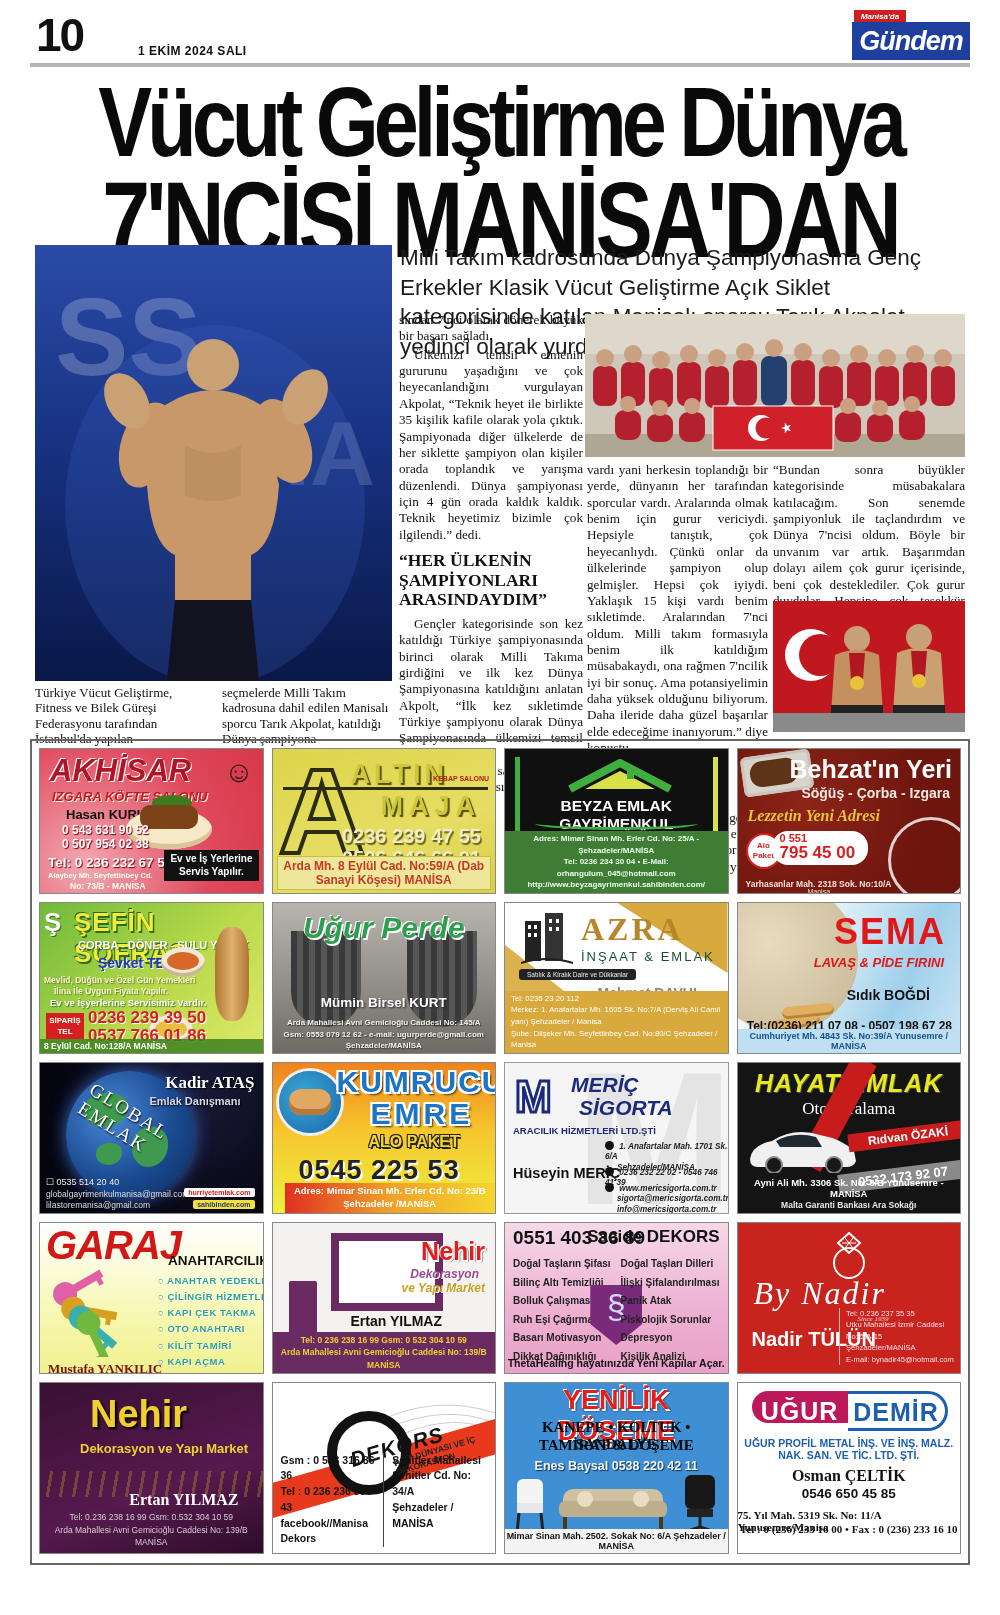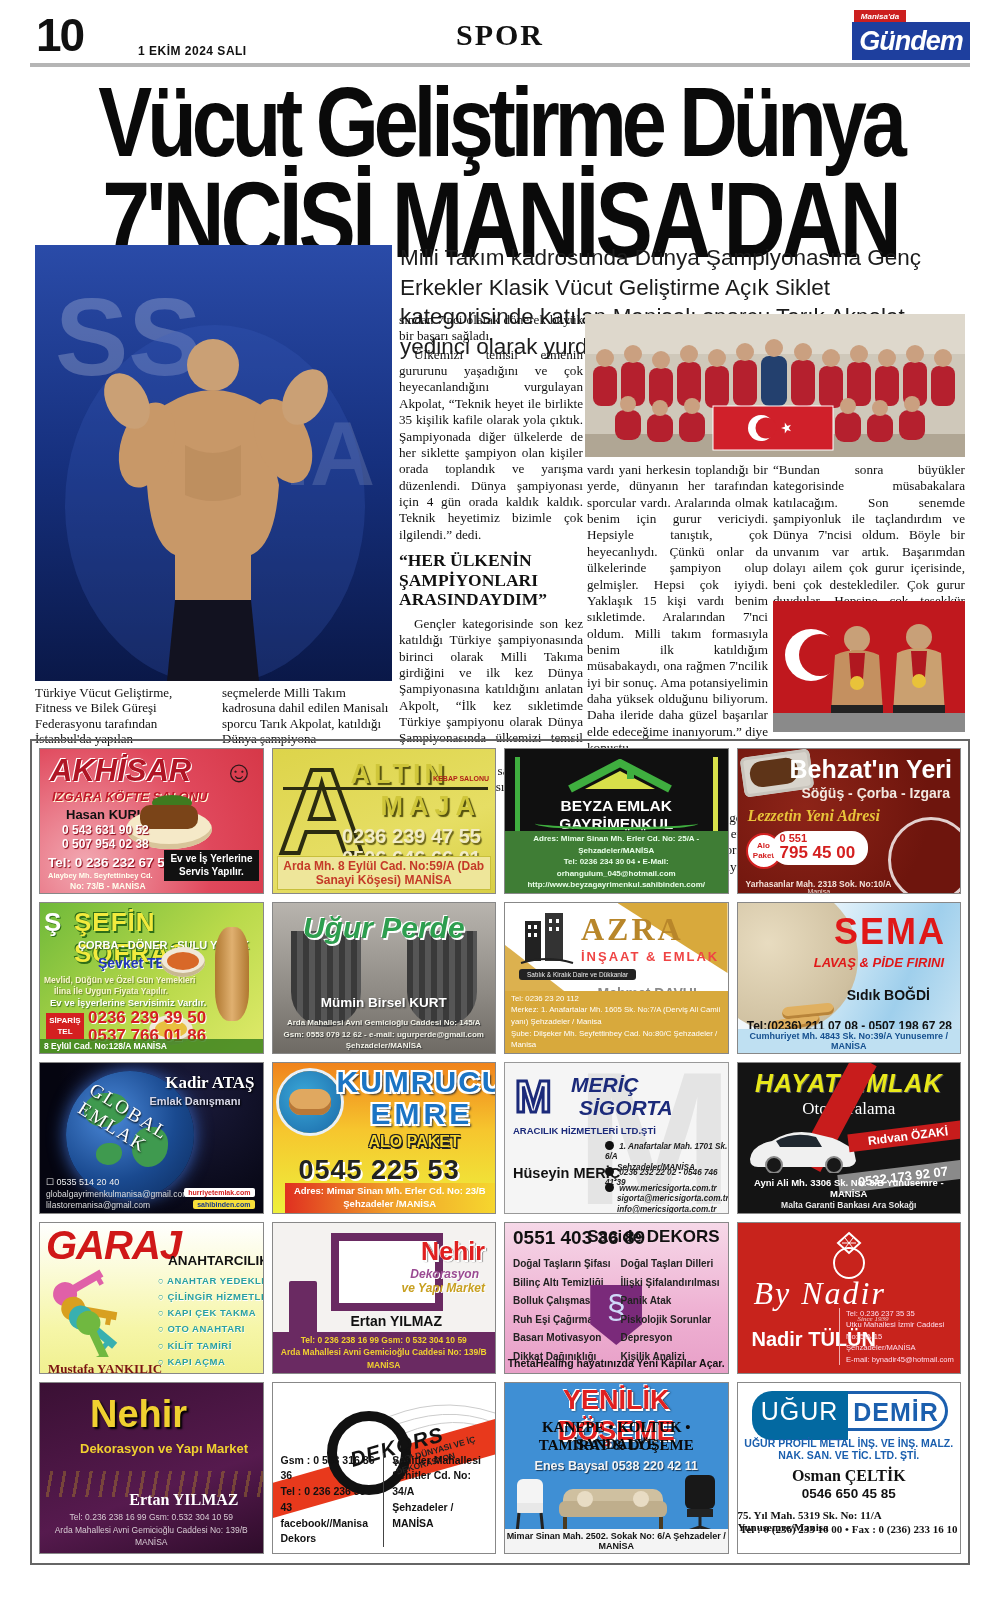--- a/index.html
+++ b/index.html
@@ -146,21 +146,21 @@
            repeating-linear-gradient(90deg,#3a3a3a 0 6px,#565656 6px 12px);border-radius:0 0 40px 40px;}
   
   .ad-azra{background:#fff;}
   .az-cornerT{position:absolute;right:0;top:0;width:110px;height:70px;background:#d8a93c;
               clip-path:polygon(100% 0,0 0,100% 100%);}
   .az-cornerB{position:absolute;left:0;bottom:38px;width:90px;height:70px;background:#d8a93c;
               clip-path:polygon(0 100%,0 0,100% 100%);opacity:.9;}
   .az-bldg{position:absolute;left:14px;top:8px;width:56px;height:56px;}
   .az-title{position:absolute;left:76px;top:8px;font-family:"Liberation Serif",serif;font-size:32px;
             font-weight:bold;letter-spacing:3px;color:#b8862a;}
-  .az-sub{position:absolute;left:76px;top:46px;font-size:13px;font-weight:bold;letter-spacing:2px;color:#ef4444;}
+  .az-sub{position:absolute;left:76px;top:46px;font-size:13px;font-weight:normal;letter-spacing:2px;color:#14532d;}
   .az-band{position:absolute;left:14px;top:66px;background:#222;color:#eee;font-size:6.5px;padding:2px 8px;border-radius:3px;}
   .az-person{position:absolute;right:26px;top:82px;font-size:14px;color:#8a8a8a;font-weight:bold;}
   .az-phone{position:absolute;right:26px;top:99px;font-size:15px;color:#8a8a8a;font-weight:bold;}
   .az-foot{position:absolute;left:0;right:0;bottom:0;background:#d8a93c;color:#fff;font-size:7.8px;
            padding:2px 6px;line-height:1.5;}
   
   .ad-sema{background:linear-gradient(115deg,#f2f8fc 25%,#cfe8f6 45%,#9fcfec 70%,#cde6f4);}
   .se-lavash{position:absolute;left:-30px;top:-20px;width:150px;height:150px;border-radius:50%;
              background:radial-gradient(circle at 40% 40%,#e8dcc0,#cfc0a0 70%,#b8a888);}
   .se-title{position:absolute;right:14px;top:8px;font-size:36px;font-weight:bold;letter-spacing:2px;color:#e01818;}
@@ -300,43 +300,42 @@
   .ye-l2{position:absolute;left:0;right:0;top:54px;text-align:center;font-family:"Liberation Serif",serif;
          font-size:15px;font-weight:bold;color:#0a0a0a;}
   .ye-person{position:absolute;left:0;right:0;top:76px;text-align:center;font-size:12.5px;font-weight:bold;color:#f4f4f4;
              text-shadow:1px 1px 1px #135;}
   .ye-furn{position:absolute;left:0;right:0;bottom:16px;height:64px;}
   .ye-foot{position:absolute;left:0;right:0;bottom:0;background:#f4f4f4;color:#111;font-weight:bold;
            font-size:9px;text-align:center;padding:2px 0;}
   
   .ad-udemir{background:#fff;}
   .ud-logo{position:absolute;left:14px;top:8px;width:200px;height:40px;}
-  .ud-u{position:absolute;left:0;top:0;width:96px;height:49px;background:#0369a1;border-radius:20px 0 0 20px;
-        color:#fff;font-size:25px;font-weight:normal;text-align:center;line-height:40px;letter-spacing:1px;}
+  .ud-u{position:absolute;left:0;top:0;width:96px;height:32px;background:#be185d;border-radius:20px 0 0 20px;
+        color:#fff;font-size:25px;font-weight:bold;text-align:center;line-height:40px;letter-spacing:1px;}
   .ud-d{position:absolute;left:96px;top:0;width:100px;height:40px;border:3px solid #1b5fae;border-left:none;
         border-radius:0 20px 20px 0;color:#1b5fae;font-size:25px;font-weight:bold;text-align:center;line-height:36px;
         box-sizing:border-box;letter-spacing:1px;background:#fff;}
   .ud-s1{position:absolute;left:0;right:0;top:54px;text-align:center;font-size:10.5px;font-weight:bold;color:#1b5fae;}
   .ud-s2{position:absolute;left:0;right:0;top:66px;text-align:center;font-size:10.5px;font-weight:bold;color:#1b5fae;}
   .ud-person{position:absolute;left:0;right:0;top:84px;text-align:center;font-family:"Liberation Serif",serif;
              font-size:16px;font-weight:bold;color:#111;}
   .ud-ph{position:absolute;left:0;right:0;top:103px;text-align:center;font-size:13.5px;font-weight:bold;color:#111;}
   .ud-addr{position:absolute;left:0;right:0;top:126px;text-align:left;font-family:"Liberation Serif",serif;
            font-size:11px;font-weight:bold;color:#111;}
   .ud-tel{position:absolute;left:0;right:0;top:140px;text-align:center;font-family:"Liberation Serif",serif;
           font-size:11px;font-weight:bold;color:#111;}
 </style>
 </head>
 <body>
 
 <div id="page">
 
   <div class="abs" id="pagenum">10</div>
   <div class="abs" id="hdr-date">1 EKİM 2024 SALI</div>
-  <div class="abs" id="hdr-section">SPOR</div>
   <div class="abs" id="logo">
     <div class="red">Manisa'da</div>
     <div class="redstrip"></div>
     <div class="blue">Gündem</div>
   </div>
   <div class="abs" id="hdr-rule"></div>
 
   <div class="abs headline" id="hl1">Vücut Geliştirme Dünya</div>
   <div class="abs headline" id="hl2">7'NCİSİ MANİSA'DAN</div>
 

